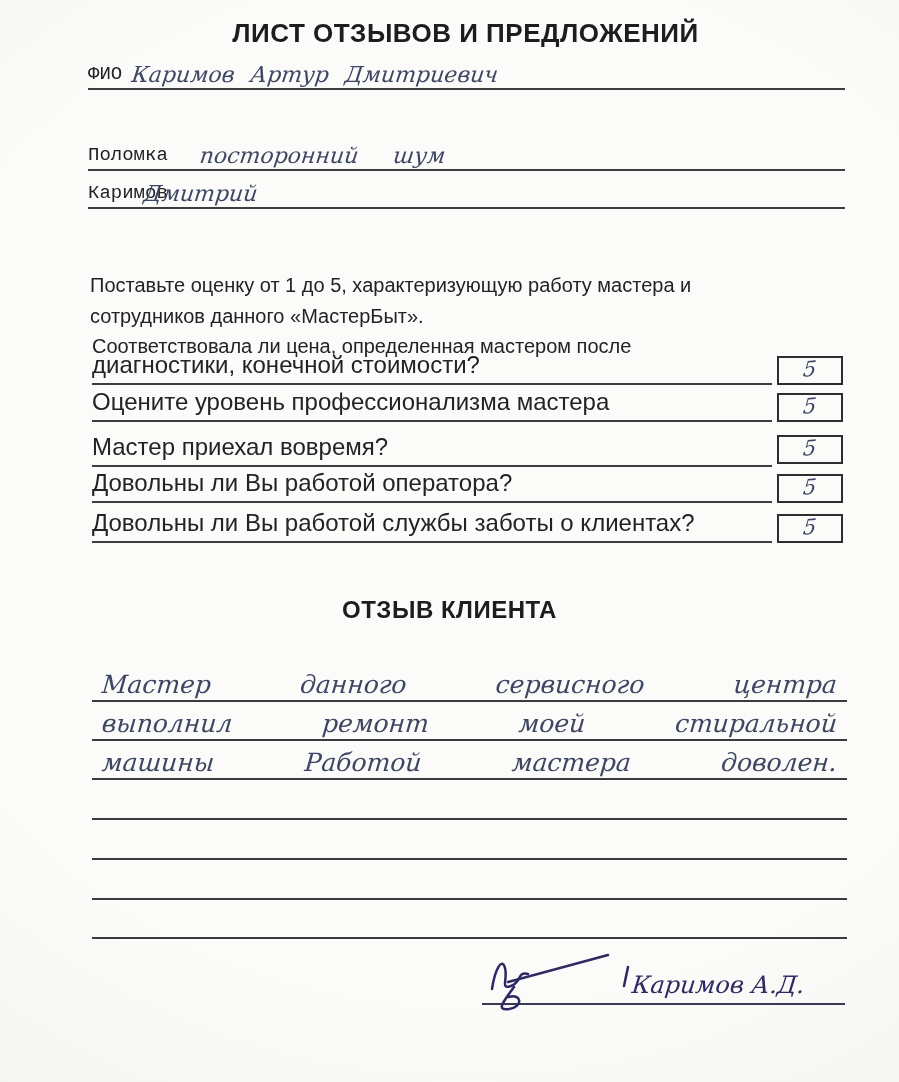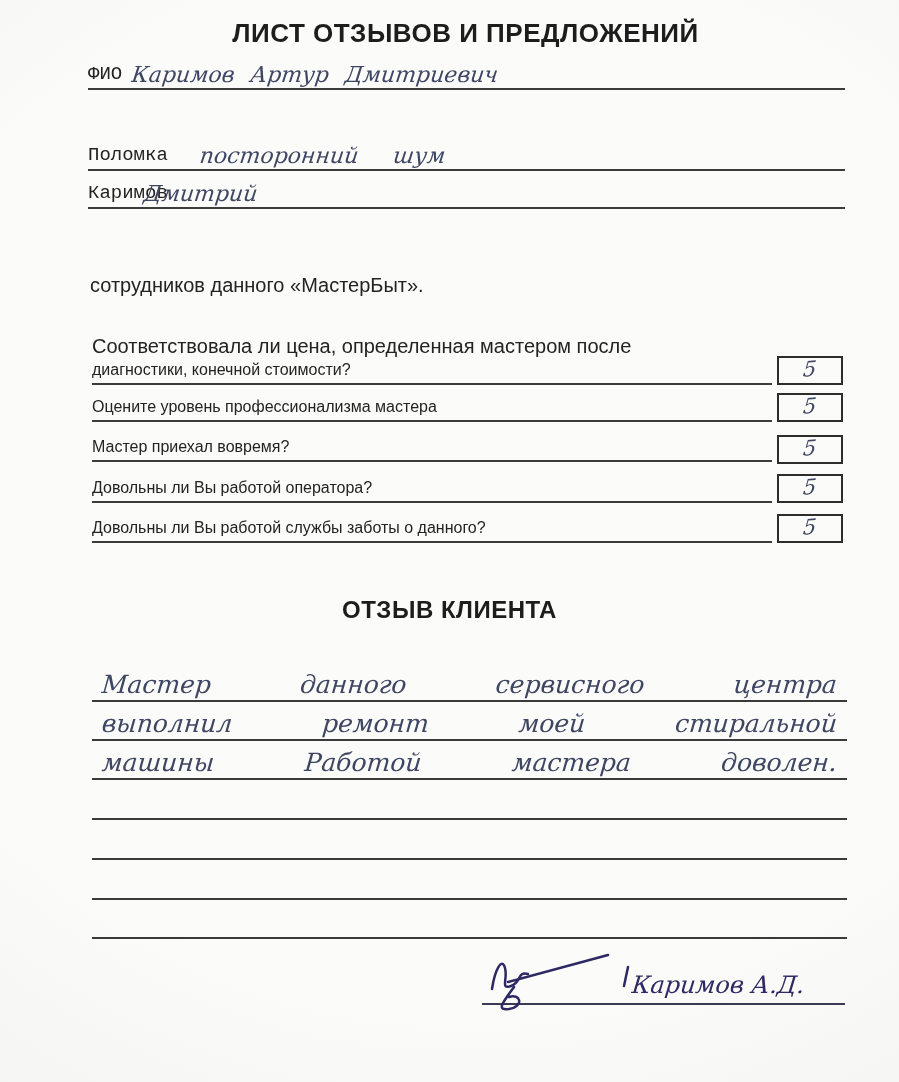--- a/index.html
+++ b/index.html
@@ -24,21 +24,21 @@
   
   .instr{position:absolute;left:90px;top:270px;font-size:20px;line-height:31px;color:#232323;}
   
   .q1l1{position:absolute;left:92px;top:335px;font-size:20px;color:#232323;}
   .qrow{position:absolute;left:92px;right:56px;display:flex;align-items:flex-end;}
   .q1row{top:358px;height:27px;}
   .q2row{top:396px;height:26px;}
   .q3row{top:436px;height:27px;align-items:center;}
   .q4row{top:476px;height:27px;}
   .q5row{top:516px;height:27px;}
-  .qtext{flex:1;border-bottom:2px solid #3c3c3c;font-size:16px;color:#232323;
+  .qtext{flex:1;border-bottom:2px solid #3c3c3c;font-size:24px;color:#232323;
          padding-bottom:4px;white-space:nowrap;overflow:hidden;}
   .sbox{width:62px;height:25px;border:2px solid #2d2d2d;margin-left:5px;
         display:flex;align-items:center;justify-content:center;background:transparent;}
   .score{font-size:21px;transform:rotate(-5deg) skewX(-10deg);margin-top:-3px;}
   
   .rtitle{position:absolute;top:596px;left:0;right:0;text-align:center;
           font-size:24px;font-weight:bold;letter-spacing:.5px;color:#1d1d1d;}
   .rline{position:absolute;left:92px;right:52px;height:41px;border-bottom:2.5px solid #3a3a3a;}
   .rl1{top:659px}.rl2{top:698px}.rl3{top:737px}
   .re1{top:777px}.re2{top:817px}.re3{top:857px}.re4{top:896px}
@@ -68,20 +68,21 @@
     <span class="lbl">Поломка</span>
     <span class="hw val">посторонний шум</span>
   </div>
 
   <div class="frow frow-mas">
     <span class="lbl">Каримов</span>
     <span class="hw val">Дмитрий</span>
   </div>
 
   <div class="instr">
+    <div>Поставьте оценку от 1 до 5, характеризующую работу мастера и</div>
     <div>сотрудников данного «МастерБыт».</div>
   </div>
 
   <div class="q1l1">Соответствовала ли цена, определенная мастером после</div>
   <div class="qrow q1row">
     <div class="qtext">диагностики, конечной стоимости?</div>
     <div class="sbox">
       <span class="hw score">5</span>
     </div>
   </div>
@@ -101,21 +102,21 @@
   </div>
 
   <div class="qrow q4row">
     <div class="qtext">Довольны ли Вы работой оператора?</div>
     <div class="sbox">
       <span class="hw score">5</span>
     </div>
   </div>
 
   <div class="qrow q5row">
-    <div class="qtext">Довольны ли Вы работой службы заботы о данного?</div>
+    <div class="qtext">Довольны ли Вы работой службы заботы о клиентах?</div>
     <div class="sbox">
       <span class="hw score">5</span>
     </div>
   </div>
 
   <div class="rtitle">ОТЗЫВ КЛИЕНТА</div>
 
   <div class="rline rl1">
     <div class="hw txt">Мастер данного сервисного центра</div>
   </div>

